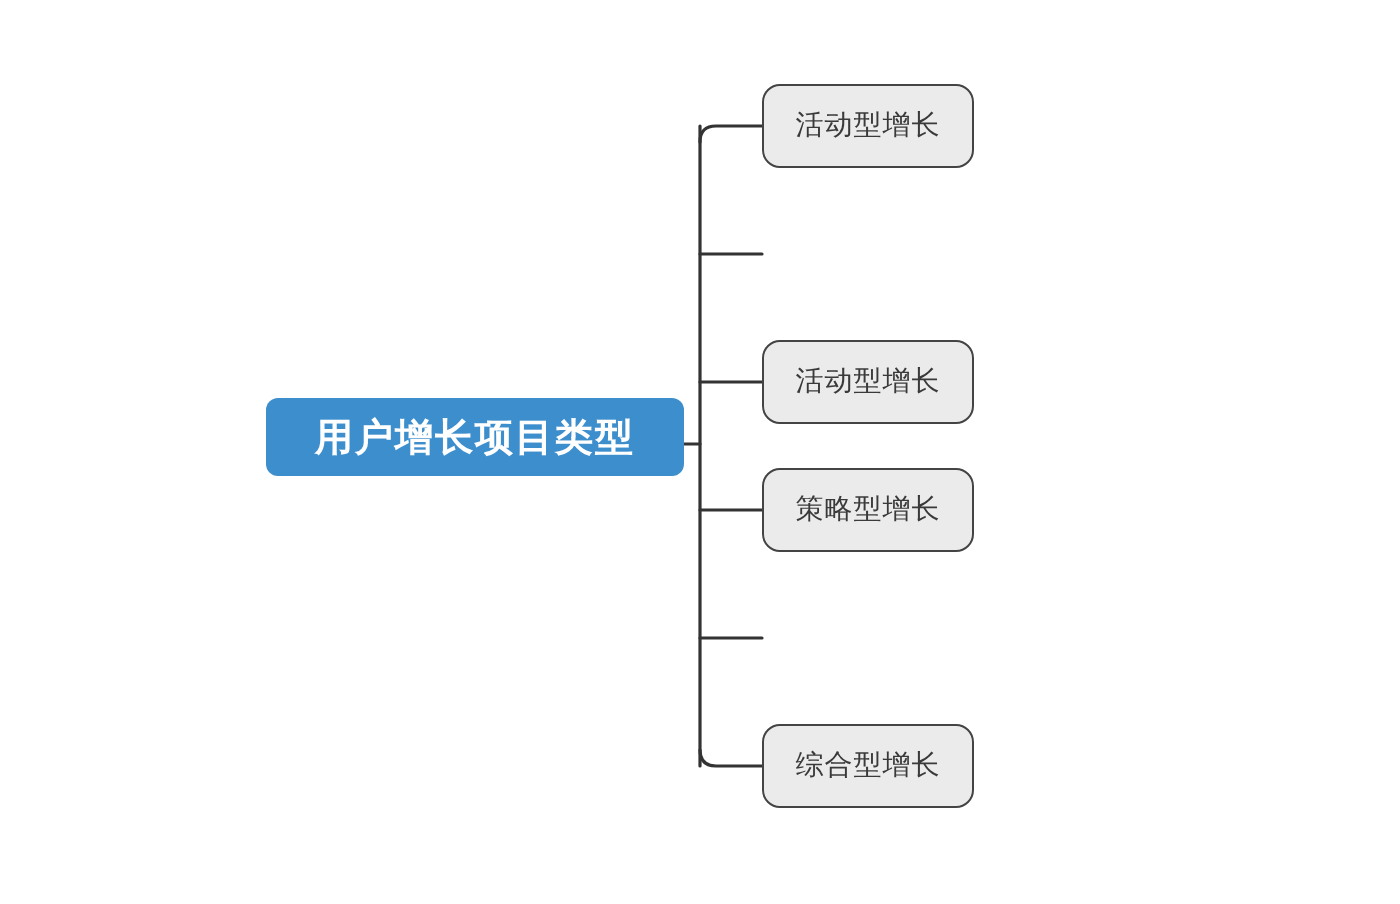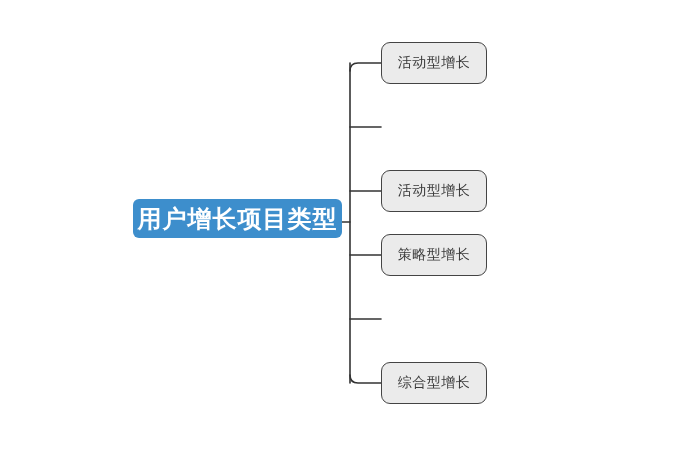--- a/index.html
+++ b/index.html
@@ -37,21 +37,21 @@
     white-space: nowrap;
   }
   .root-node {
     left: 133px;
     top: 199px;
     width: 209px;
     height: 39px;
     background: #3d8ecc;
     border-radius: 6px;
     color: #ffffff;
-    font-size: 24px;
+    font-size: 19px;
     font-weight: bold;
     letter-spacing: 1px;
     text-align: center;
   }
   .child-node {
     left: 381px;
     width: 106px;
     height: 42px;
     background: #ebebeb;
     border: 1.5px solid #444444;

